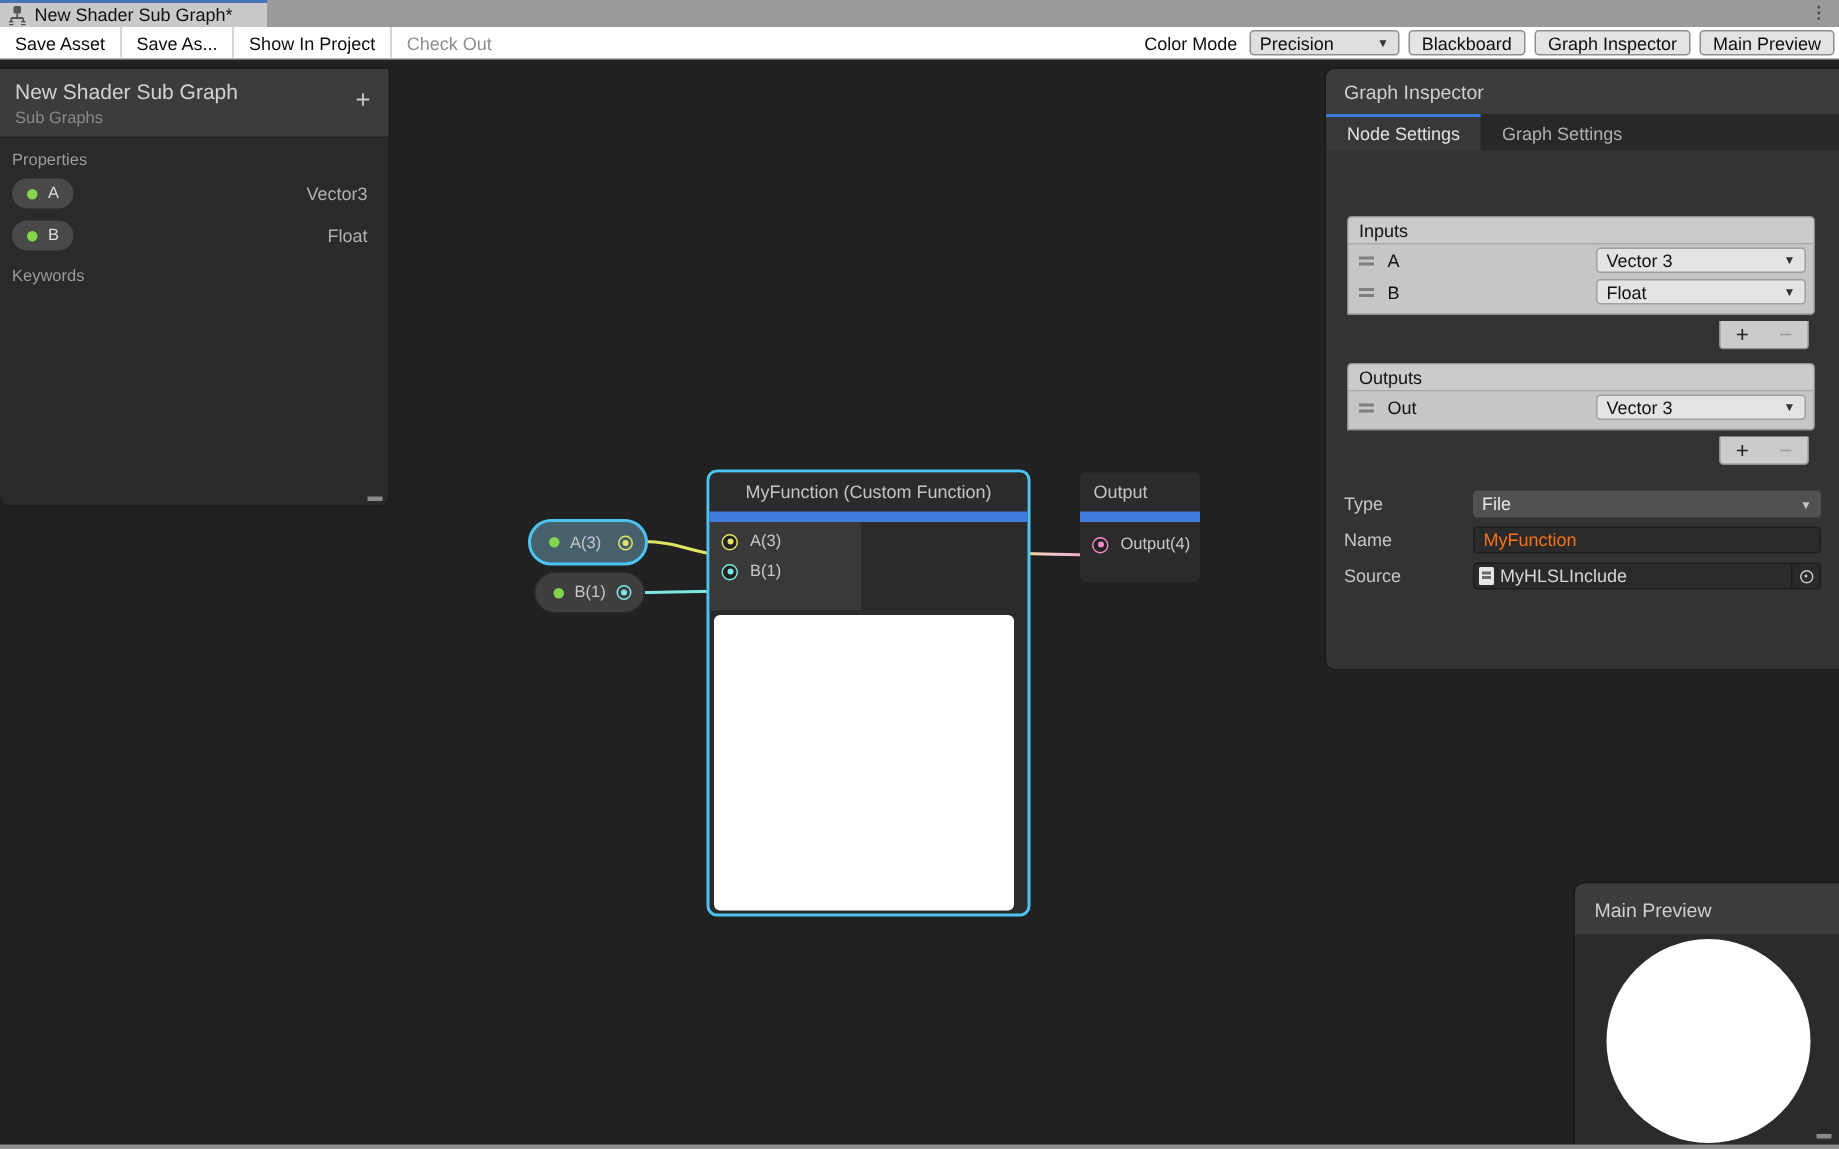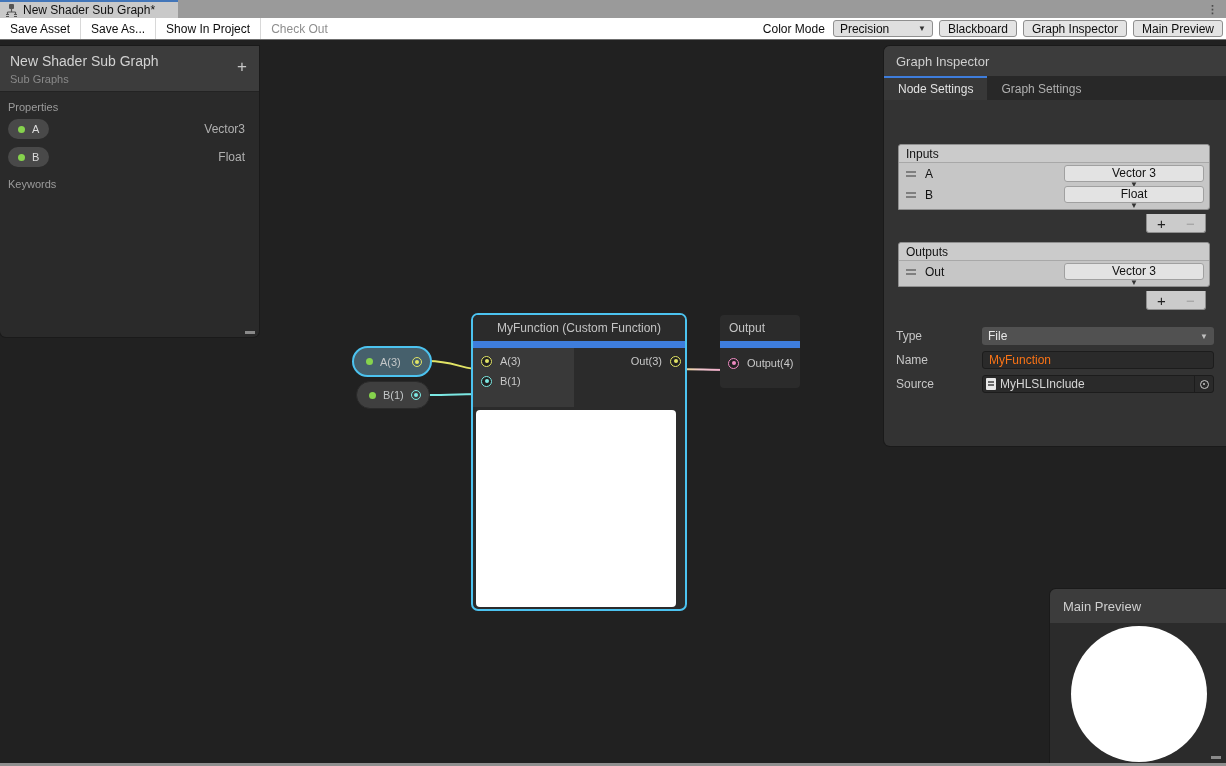--- a/index.html
+++ b/index.html
@@ -75,21 +75,21 @@
   .gi-tabs { height:24px; background:#282828; display:flex; }
   .gi-tab { padding:0 14px; display:flex; align-items:center; color:#b0b0b0; border-top:2px solid transparent; }
   .gi-tab.active { background:#383838; color:#e2e2e2; border-top-color:#3e7ddc; }
   .gi-node-title { color:#d0d0d0; font-weight:bold; padding:14px 0 0 12px; }
 
   .ulist { position:absolute; left:14px; width:312px; background:#c6c6c6; border:1px solid #8f8f8f; border-radius:3px 3px 3px 0; }
   .ulist-header { height:18px; background:#cbcbcb; border-bottom:1px solid #a8a8a8; display:flex; align-items:center; padding-left:7px; color:#111; border-radius:3px 3px 0 0; }
   .ulist-row { height:21px; display:flex; align-items:center; padding:0 5px 0 7px; color:#111; }
   .drag-handle { width:10px; height:6px; border-top:2px solid #7f7f7f; border-bottom:2px solid #7f7f7f; margin-right:9px; flex:none; }
   .row-name { flex:1; }
-  .row-dd { width:140px; height:17px; background:#e3e3e3; border:1px solid #a0a0a0; border-radius:3px; display:flex; align-items:center; justify-content:space-between; padding:0 6px; color:#111;flex-direction:column; }
+  .row-dd { width:140px; height:17px; background:#e3e3e3; border:1px solid #a0a0a0; border-radius:3px; display:flex; align-items:center; justify-content:space-between; padding:0 6px; color:#111; }
   .row-dd .arrow { font-size:8px; color:#333; }
   .ulist-pad { height:4px; }
   .ulist-footer { position:absolute; width:60px; height:19px; background:#cbcbcb; border:1px solid #8f8f8f; border-top:none; border-radius:0 0 3px 3px; display:flex; align-items:center; justify-content:space-around; }
   .plusbtn { color:#222; font-size:15px; line-height:15px; }
   .minusbtn { color:#9e9e9e; font-size:15px; line-height:15px; }
 
   .field-row { position:absolute; left:12px; width:318px; height:36px; display:flex; align-items:center; }
   .field-label { width:86px; color:#c6c6c6; }
   .dd-dark { flex:1; height:18px; background:#515151; border-radius:3px; display:flex; align-items:center; justify-content:space-between; padding:0 6px; color:#e8e8e8; }
   .dd-dark .arrow { font-size:8px; color:#c0c0c0; }
@@ -181,26 +181,20 @@
       <div class="fnode-in">
         <div class="port-row">
           <span class="port c-yellow"></span>
           <span>A(3)</span>
         </div>
         <div class="port-row">
           <span class="port c-cyan"></span>
           <span>B(1)</span>
         </div>
       </div>
-      <div class="fnode-out">
-        <div class="port-row">
-          <span>Out(3)</span>
-          <span class="port c-yellow"></span>
-        </div>
-      </div>
     </div>
     <div class="fnode-preview"></div>
   </div>
 
   <div class="onode">
     <div class="onode-title">Output</div>
     <div class="stripe"></div>
     <div class="onode-body">
       <div class="port-row">
         <span class="port c-pink"></span>

